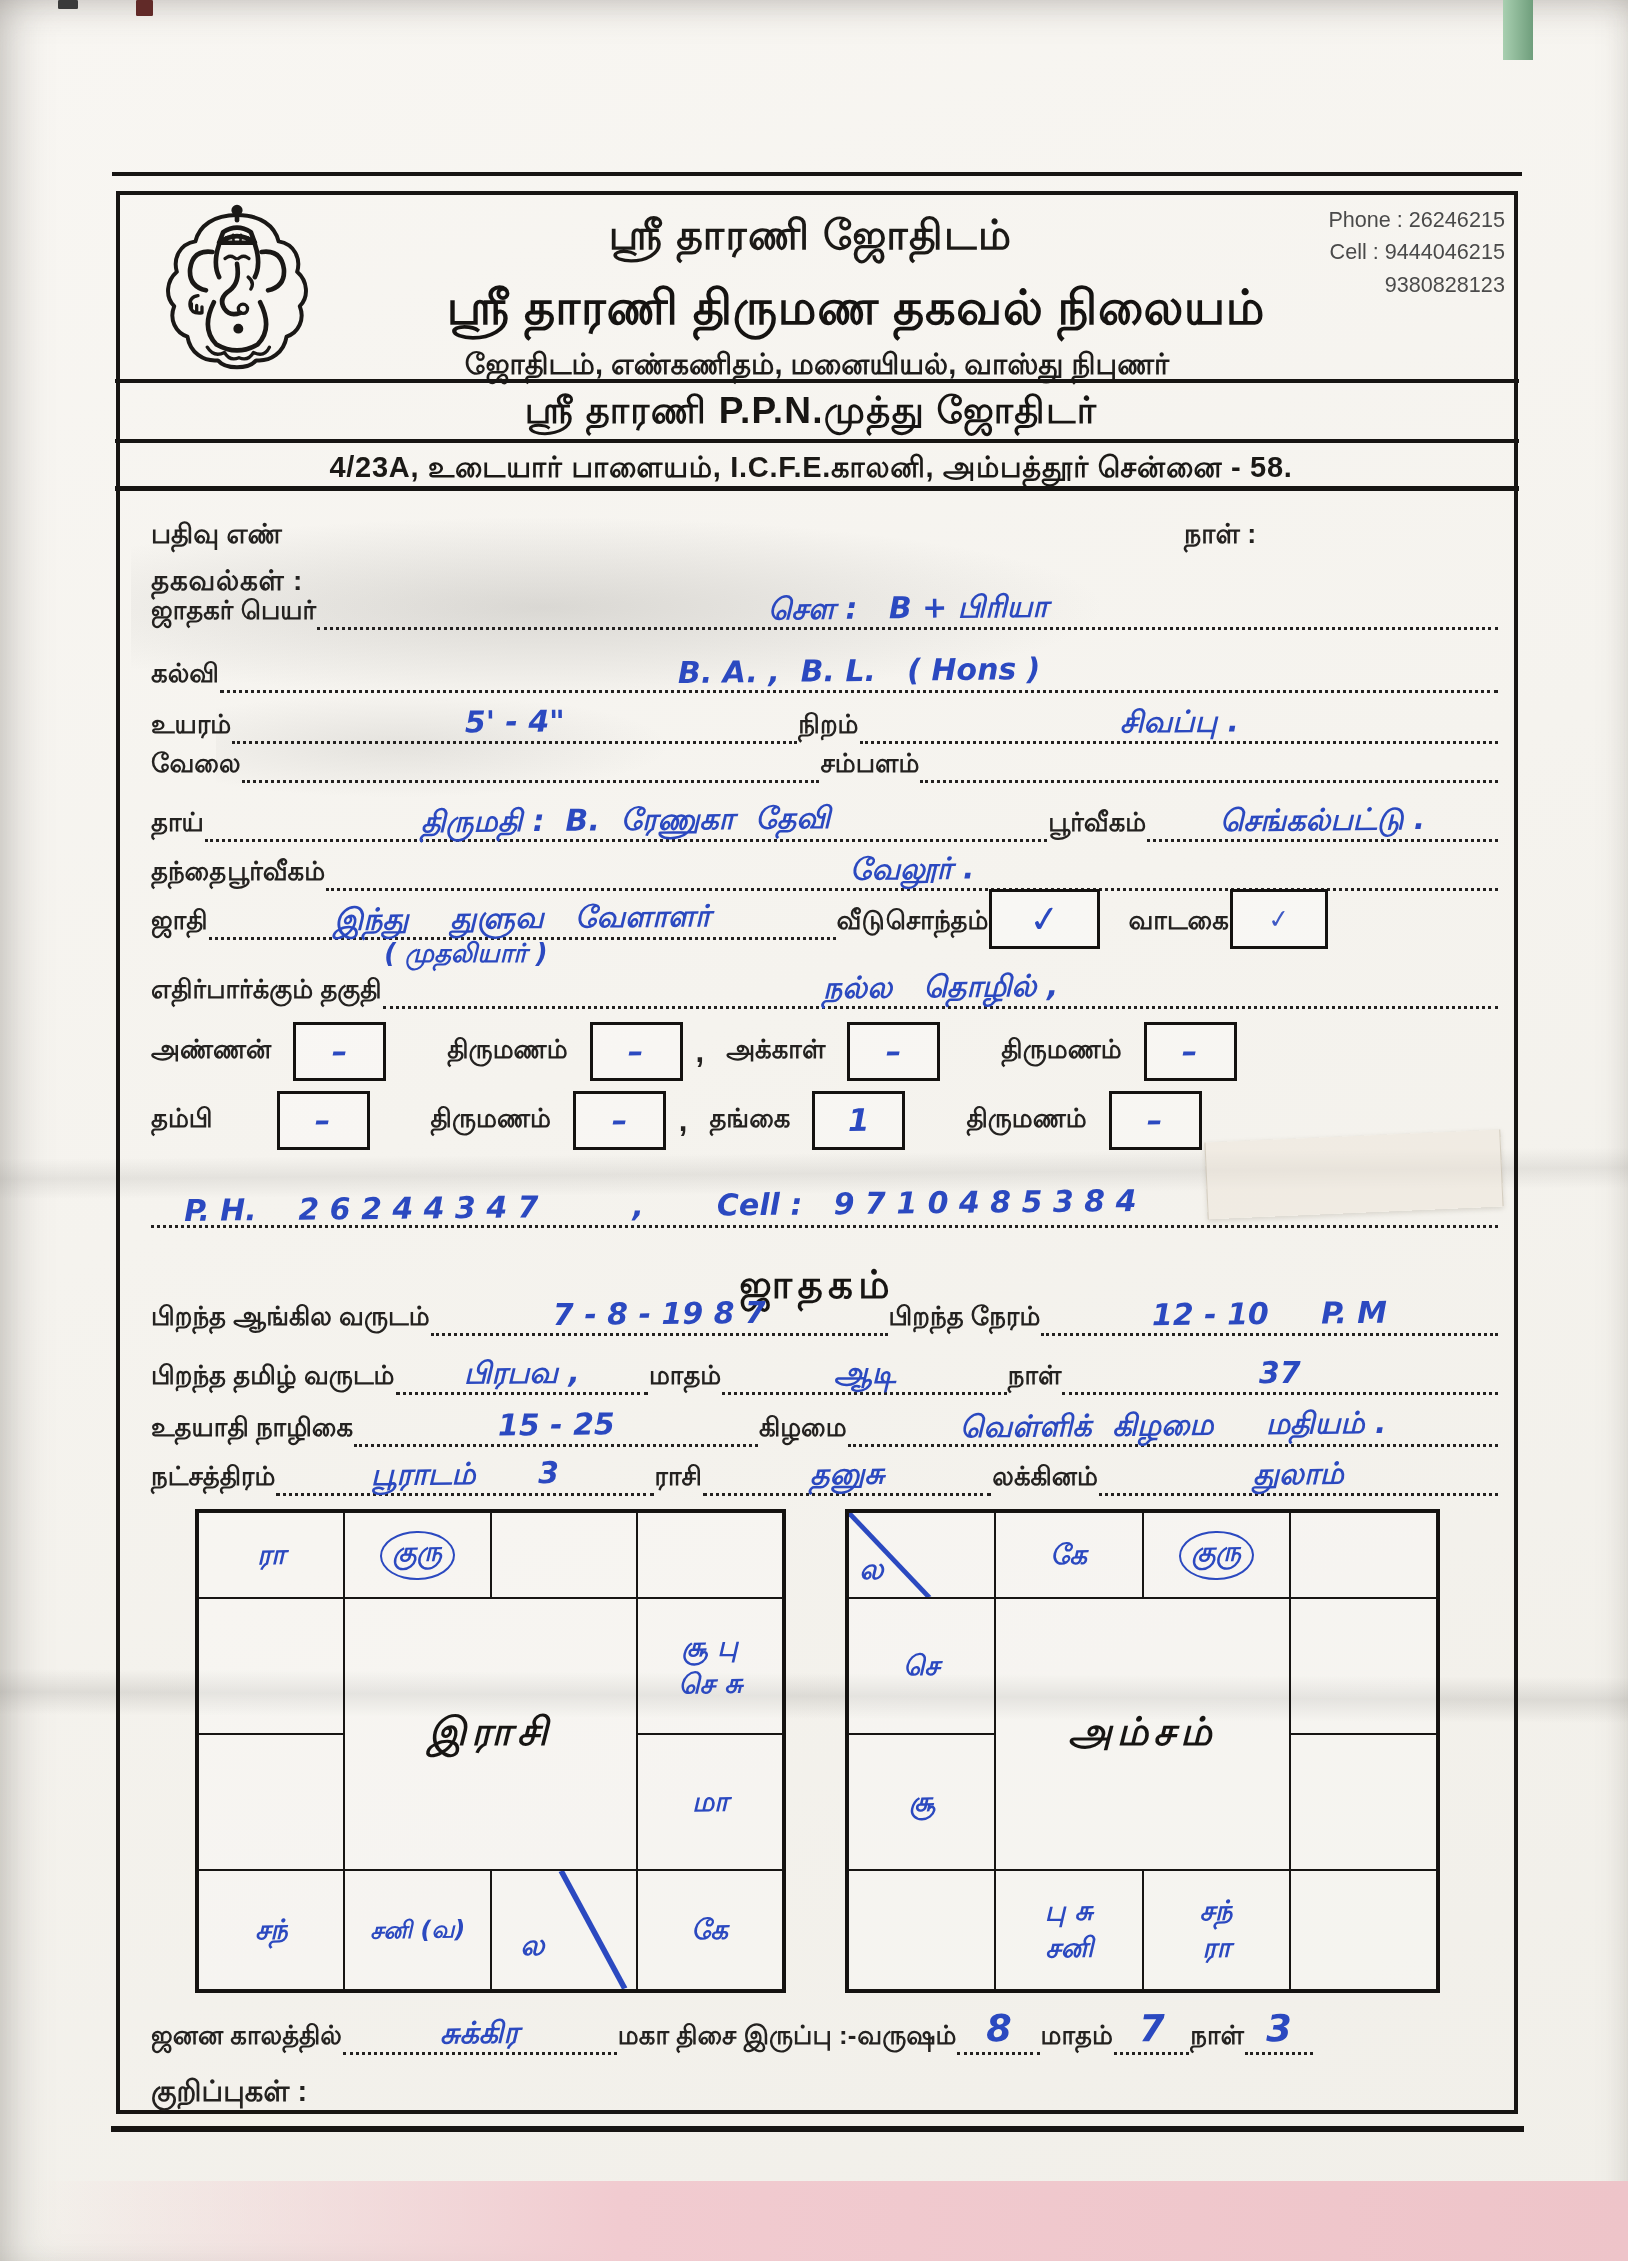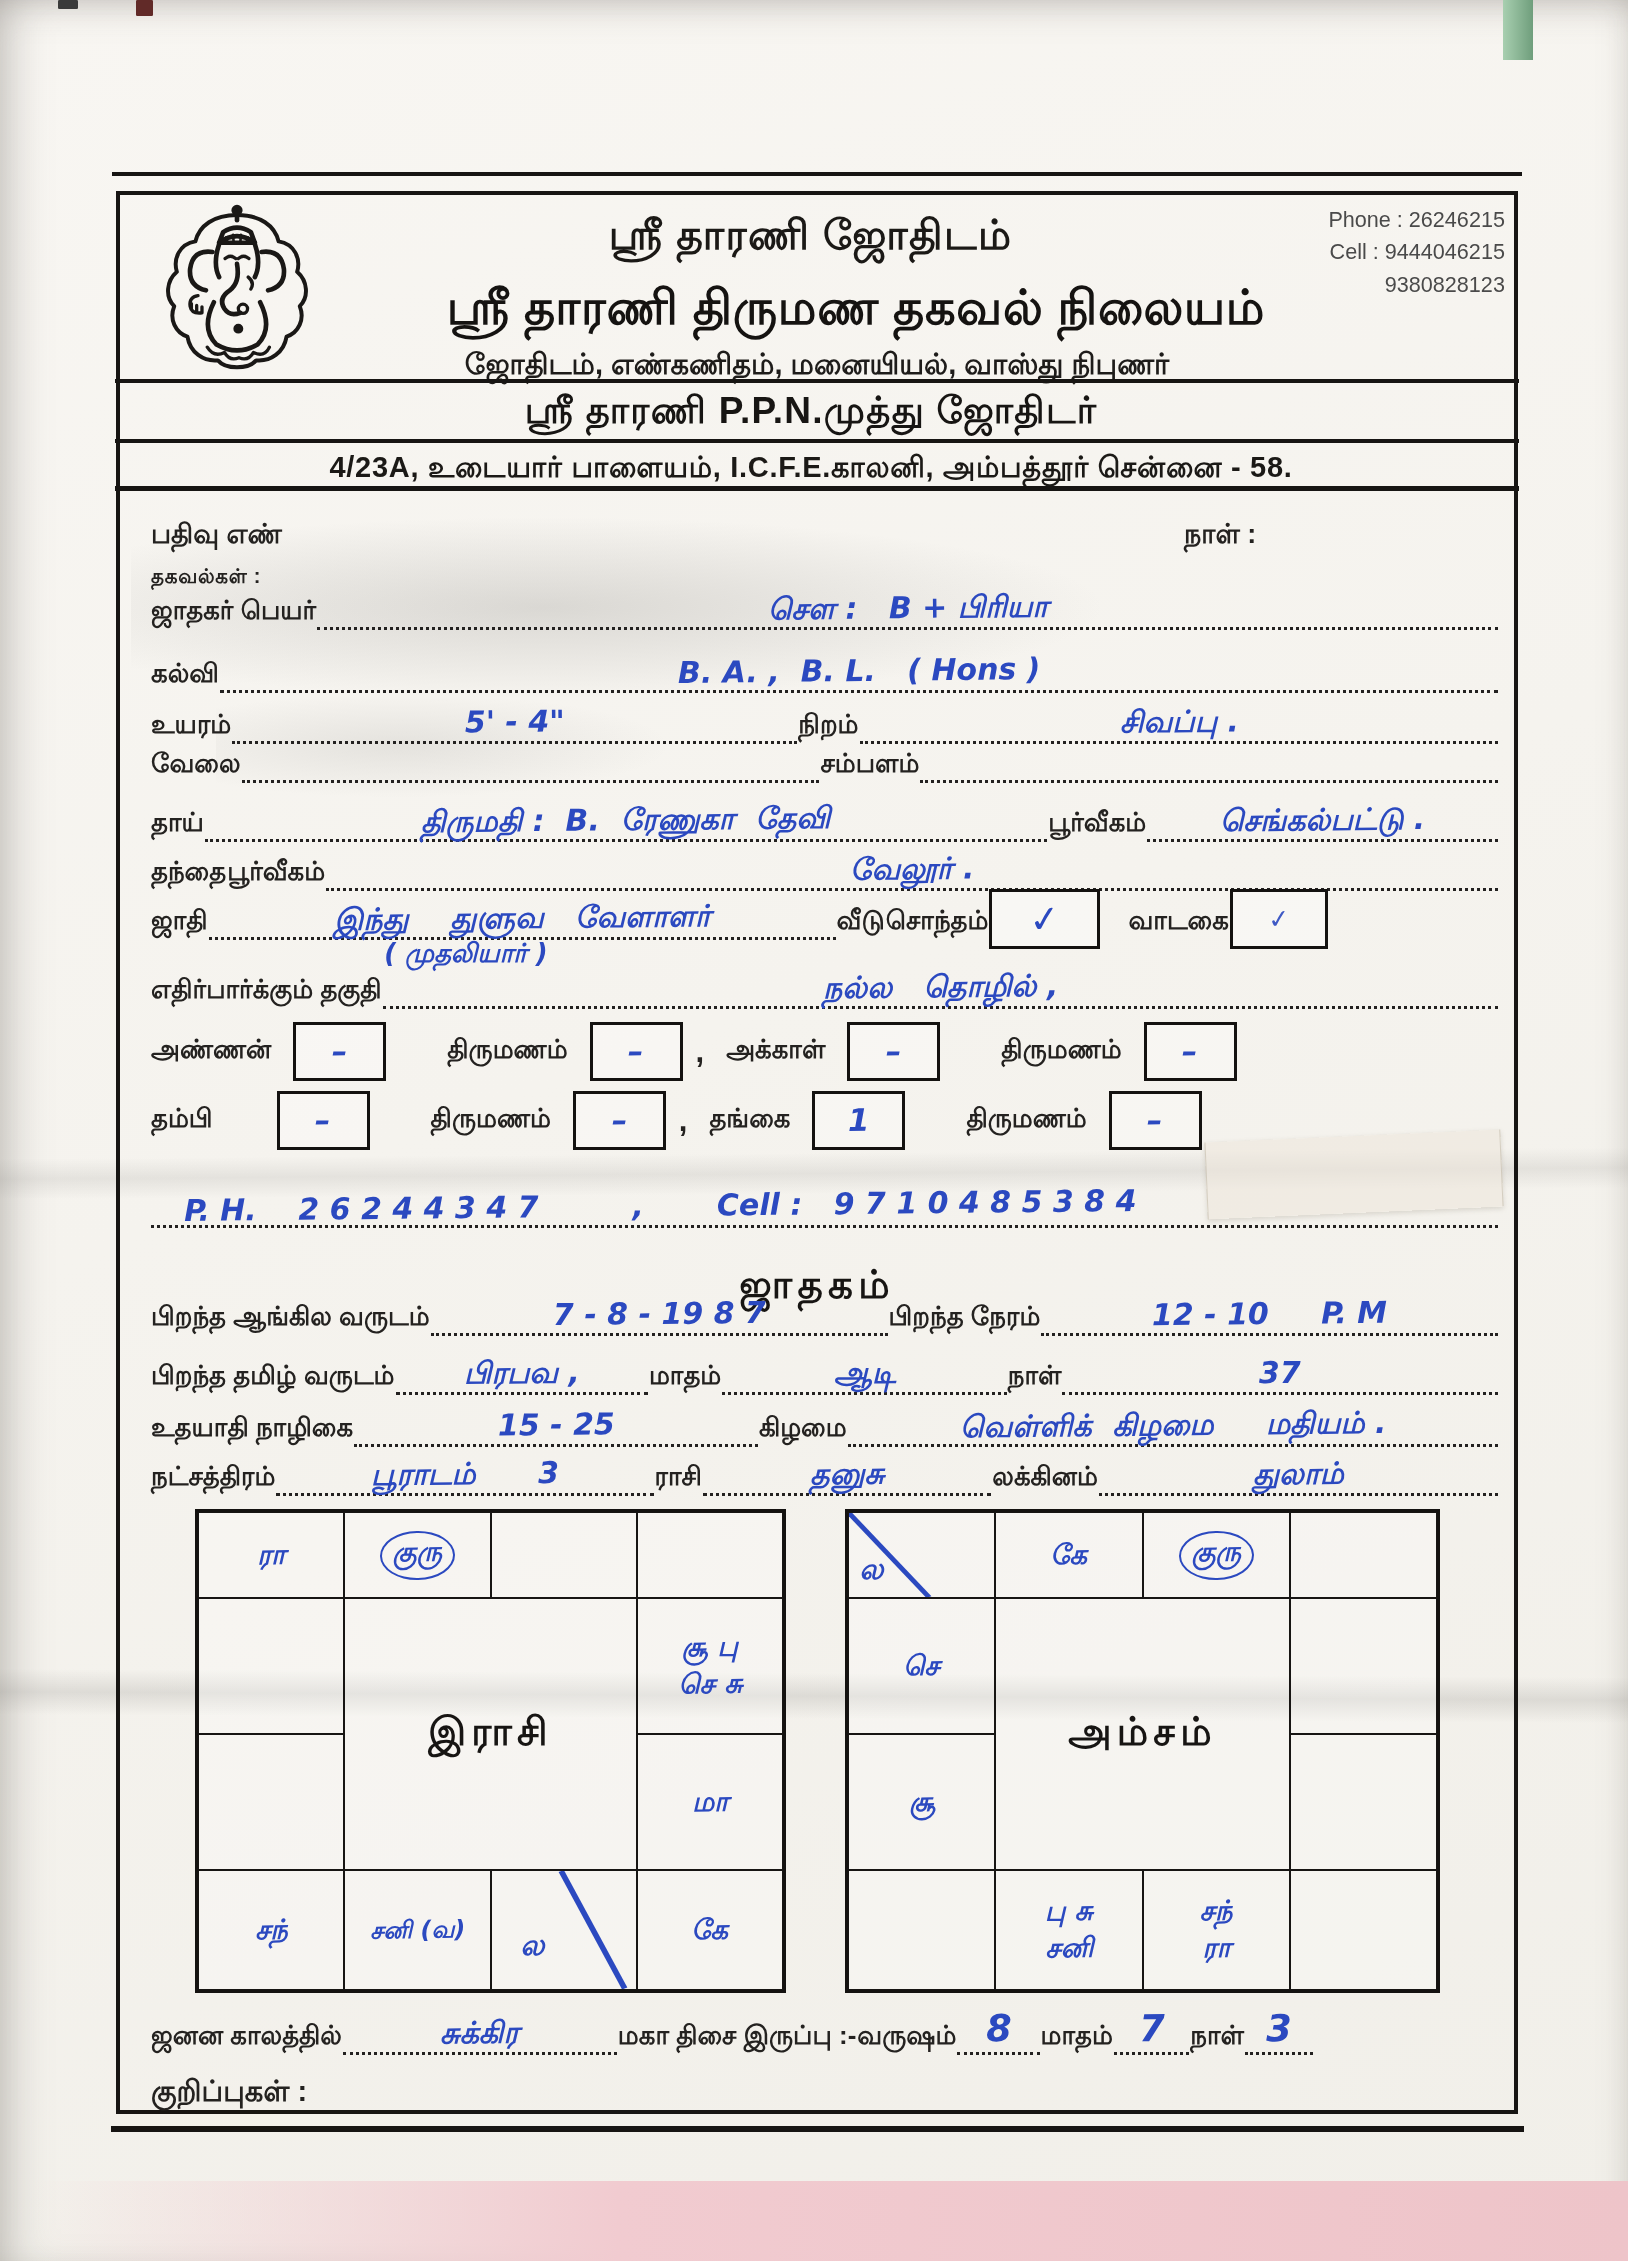--- a/index.html
+++ b/index.html
@@ -34,21 +34,21 @@
   .title-top{top:17px;left:196px;right:209px;font-size:41px;font-weight:bold;color:#1b1916;letter-spacing:1.3px;}
   .title-main{top:85px;left:150px;right:72px;font-size:48px;font-weight:bold;color:#151311;letter-spacing:0.7px;}
   .subtitle{top:153px;left:170px;right:170px;font-size:29px;font-weight:bold;color:#1e1c1a;}
   .phones{position:absolute;top:9.1px;right:9.1px;text-align:right;font-size:21.6px;line-height:1.5;color:#4a4a4a;font-weight:500;}
   .logo{position:absolute;left:41px;top:6.5px;width:152px;height:174px;}
   .band-astro{top:195px;font-size:37px;font-weight:bold;color:#171513;letter-spacing:1.3px;}
   .band-addr{top:256px;font-size:29px;font-weight:bold;color:#1b1916;letter-spacing:0.7px;}
 
   .reg-row{position:absolute;top:324px;left:31px;right:15.7px;font-size:27px;font-weight:bold;height:34px;}
   .reg-date{position:absolute;left:1033px;top:0;}
-  .info-heading{position:absolute;top:370px;left:31px;font-size:20px;font-weight:bold;letter-spacing:0.7px;}
+  .info-heading{position:absolute;top:370px;left:31px;font-size:28px;font-weight:bold;letter-spacing:0.7px;}
 
   .prow{position:absolute;left:31px;right:15.7px;display:flex;align-items:flex-end;column-gap:1px;
     font-size:26px;font-weight:bold;color:#242220;height:48px;}
   .lbl{white-space:nowrap;padding-bottom:1.3px;}
   .dot{flex:1;border-bottom:3.3px dotted #232120;display:flex;justify-content:center;align-items:flex-end;min-width:0;}
   .dot.left{justify-content:flex-start;padding-left:33px;}
   .hw{font-family:"DejaVu Sans",sans-serif;font-style:italic;font-weight:600;color:#2b49c0;
     font-size:30px;line-height:1.08;transform:rotate(-.6deg);margin-bottom:2.6px;white-space:pre;}
   .hw.big{font-size:37px;font-weight:700;}
   .note-under{position:absolute;top:100%;left:28%;font-family:"DejaVu Sans",sans-serif;font-style:italic;
@@ -68,21 +68,21 @@
   .scomma{font-size:31px;margin-left:-9.1px;}
 
   .jheading{position:absolute;top:1068px;left:0;right:0;text-align:center;font-size:39px;
     font-weight:bold;letter-spacing:5.2px;color:#171513;}
 
   
   .chart{position:absolute;border:3.9px solid #141210;box-sizing:border-box;display:grid;
     grid-template-columns:1fr 1fr 1fr 1fr;grid-template-rows:18% 28.5% 28.5% 25%;background:rgba(255,255,255,.25);}
   .chart .c{border:1.6px solid #171513;position:relative;display:flex;align-items:center;justify-content:center;}
   .chart .cmid{grid-area:2/2/4/4;border:1.6px solid #171513;display:flex;align-items:center;justify-content:center;
-    font-size:39px;font-weight:bold;letter-spacing:5.2px;color:#171513;}
+    font-size:39px;font-weight:bold;letter-spacing:5.2px;color:#171513;font-style:italic;}
   .cellv{font-family:"DejaVu Sans",sans-serif;font-style:italic;font-weight:600;color:#2b49c0;
     font-size:27.4px;line-height:1.35;white-space:pre-line;text-align:center;transform:rotate(-1deg);}
   .cellv.sm{font-size:24px;}
   .circ{border:2.6px solid #2b49c0;border-radius:50%;padding:1.3px 10.5px 6.5px;}
   .lagna-line{position:absolute;inset:0;width:100%;height:100%;}
   .lagna-l{position:absolute;font-family:"DejaVu Sans",sans-serif;font-style:italic;font-weight:600;
     color:#2b49c0;font-size:29px;}
   .rasi-lagna .lagna-l{left:20%;top:48%;}
   .amsam-lagna .lagna-l{left:7%;top:46%;}
 

